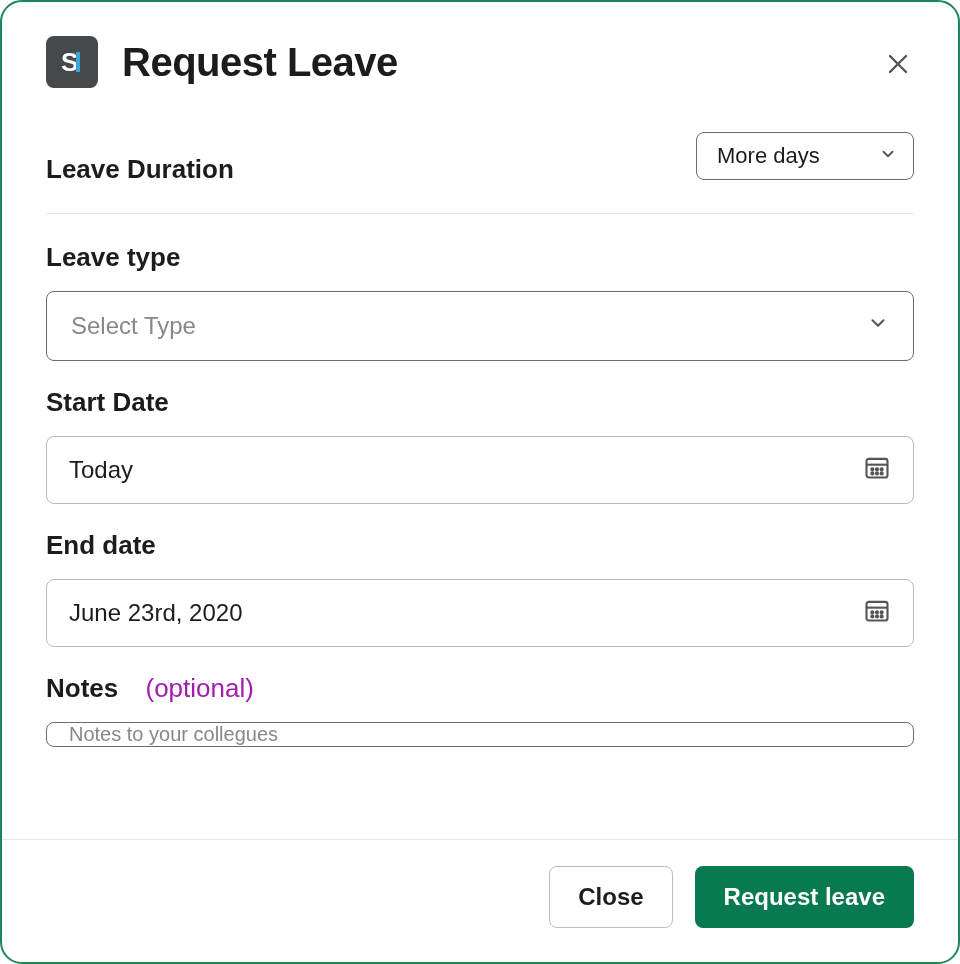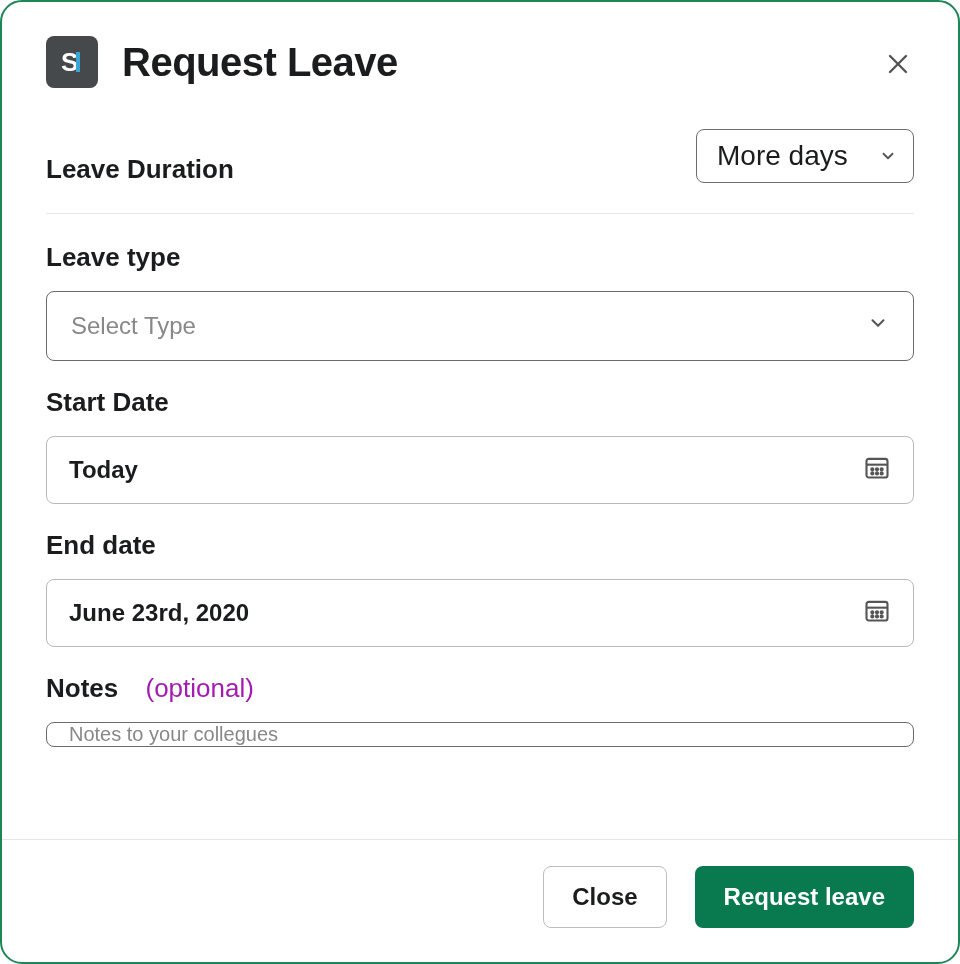--- a/index.html
+++ b/index.html
@@ -33,54 +33,54 @@
     display: flex; align-items: center; justify-content: space-between;
     padding: 6px 0 28px 0;
     border-bottom: 1px solid #e8e8e8;
     margin-bottom: 28px;
   }
   .label-duration { font-size: 26px; font-weight: 700; color: #1b1c1d; margin-top: 28px; }
   .duration-select {
     display: flex; align-items: center; justify-content: space-between;
     border: 1.5px solid #6c6c6c; border-radius: 8px;
     padding: 10px 16px 10px 20px; min-width: 218px; cursor: pointer;
-    font-size: 28px; color: #1b1c1d; font-weight: 400;
+    font-size: 22px; color: #1b1c1d; font-weight: 400;
   }
   .chevron { color: #555; }
 
   .field { margin-bottom: 26px; }
   .field-label { font-size: 26px; font-weight: 700; color: #1b1c1d; margin-bottom: 18px; display: block; }
   .field-label .optional { font-weight: 400; color: #a21caf; margin-left: 20px; }
 
   .select-box {
     display: flex; align-items: center; justify-content: space-between;
     border: 1.5px solid #6c6c6c; border-radius: 8px;
     padding: 20px 24px; cursor: pointer;
     font-size: 24px; color: #888; font-weight: 400;
   }
 
   .date-box {
     display: flex; align-items: center; justify-content: space-between;
     border: 1px solid #b9b9b9; border-radius: 8px;
     padding: 16px 22px; cursor: pointer;
-    font-size: 24px; color: #1b1c1d; font-weight: 700;
+    font-size: 24px; color: #1b1c1d; font-weight: 400;
   }
   .cal-icon { color: #555; }
 
   .text-input {
     width: 100%; border: 1.5px solid #6c6c6c; border-radius: 8px;
     padding: 0 22px; font-size: 20px; color: #1b1c1d;
     outline: none; font-family: inherit;
   }
   .text-input::placeholder { color: #888; }
 
   .footer {
     border-top: 1px solid #e6e6e6;
     padding: 26px 44px 34px 44px;
-    display: flex; justify-content: flex-end; gap: 28px;
+    display: flex; justify-content: flex-end; gap: 22px;
   }
   .btn {
     font-size: 24px; font-weight: 700; padding: 16px 28px;
     border-radius: 8px; cursor: pointer; border: 1.5px solid transparent;
   }
   .btn-secondary { background: #fff; color: #1b1c1d; border-color: #bdbdbd; }
   .btn-primary { background: #097a4f; color: #fff; }
 </style>
 </head>
 <body>

